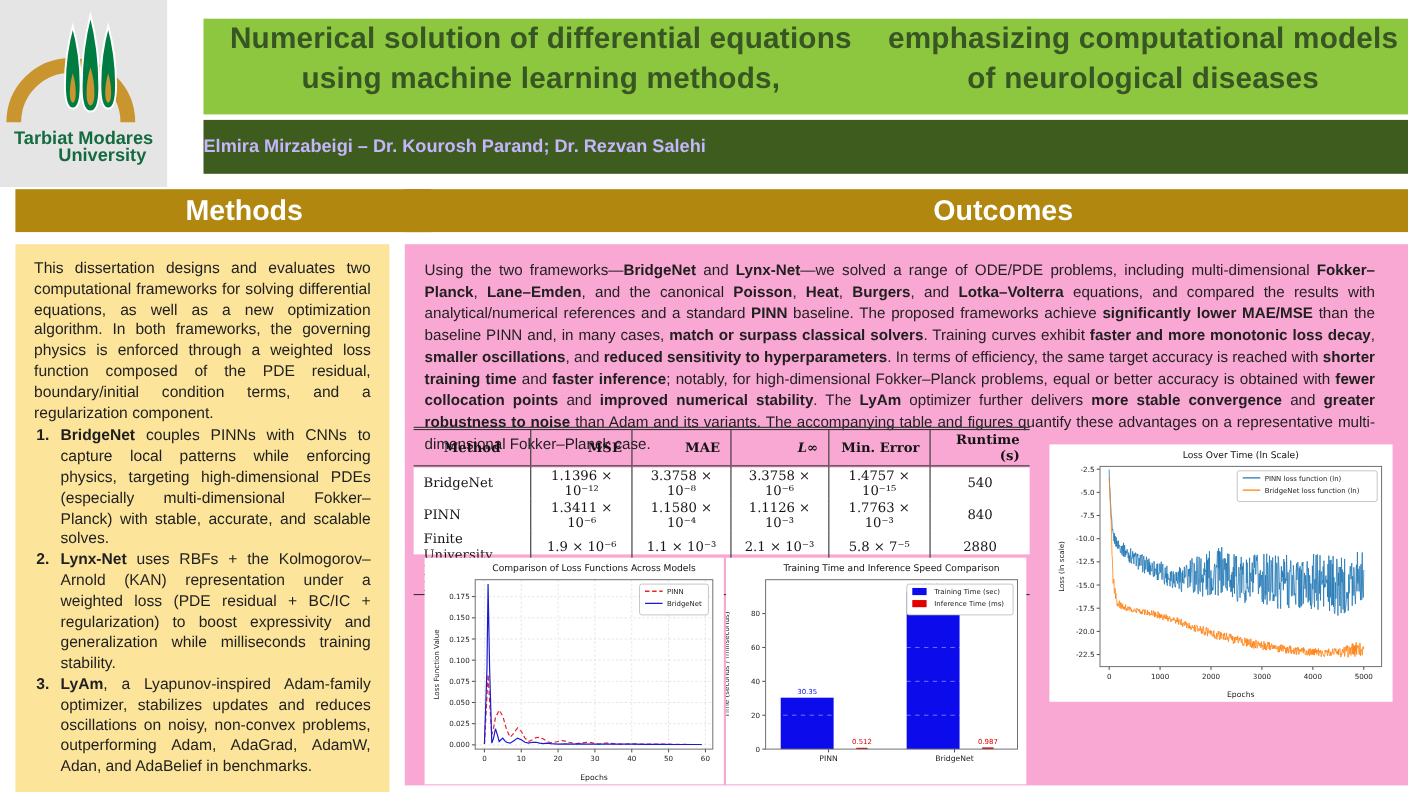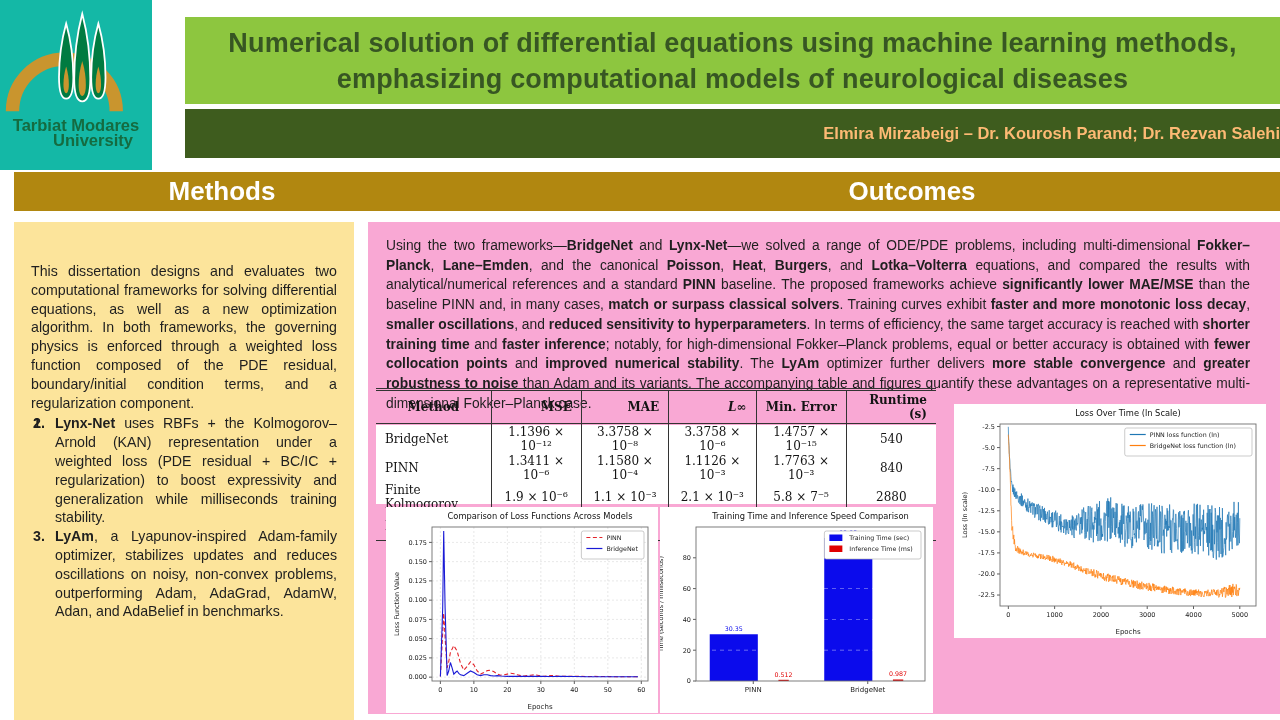--- a/index.html
+++ b/index.html
@@ -1,30 +1,30 @@
 <!DOCTYPE html>
 <html><head>
 <meta charset="utf-8">
 <style>
   html,body{margin:0;padding:0;}
   body{width:1280px;height:720px;background:#ffffff;font-family:"Liberation Sans",sans-serif;position:relative;overflow:hidden;}
   .abs{position:absolute;}
-  #logo-box{left:0;top:0;width:152px;height:170px;background:#14b8a6;display:flex;align-items:flex-start;justify-content:center;}
+  #logo-box{left:0;top:0;width:152px;height:170px;background:#e5e5e5;display:flex;align-items:flex-start;justify-content:center;}
   #title-bar{left:185px;top:17px;width:1095px;height:87px;background:#8DC63F;color:#375623;
-    display:flex;flex-direction:column;justify-content:center;text-align:center;font-weight:bold;
+    display:flex;flex-direction:row;justify-content:center;text-align:center;font-weight:bold;
     font-size:27px;line-height:36px;letter-spacing:0.2px;}
-  #authors-bar{left:185px;top:109px;width:1095px;height:49px;background:#3E5C1E;color:#fdba74;
-    display:flex;align-items:center;justify-content:flex-end;font-weight:bold;font-size:16.5px;}
+  #authors-bar{left:185px;top:109px;width:1095px;height:49px;background:#3E5C1E;color:#c4b5fd;
+    display:flex;align-items:center;justify-content:flex-start;font-weight:bold;font-size:16.5px;}
   .section-header{background:#B18710;color:#ffffff;font-weight:bold;font-size:26px;
     display:flex;align-items:center;justify-content:center;padding-left:38px;}
   #methods-header{left:14px;top:172px;width:340px;height:39px;}
   #outcomes-header{left:368px;top:172px;width:1012px;height:39px;align-items:center;}
   #methods-panel{left:14px;top:222px;width:340px;height:498px;background:#FCE49B;color:#1f1f1f;
     box-sizing:border-box;padding:13px 17px;font-size:14.2px;line-height:18.8px;text-align:justify;}
-  #methods-intro{margin-bottom:2px;margin-top:27px;}
+  #methods-intro{margin-bottom:2px;}
   .mitem{position:relative;padding-left:24px;text-align:justify;}
   .mnum{position:absolute;left:2px;font-weight:bold;}
   .b{font-weight:bold;}
   #outcomes-panel{left:368px;top:222px;width:898px;height:492px;background:#f9a8d4;color:#1f1f1f;padding-left:21px;}
   #outcomes-paragraph{left:18px;top:14px;width:864px;font-size:13.8px;line-height:19.7px;text-align:justify;}
   #table-wrap{left:8px;top:203px;width:560px;height:79px;background:#ffffff;
     display:flex;align-items:center;justify-content:center;}
   #results-table{border-collapse:collapse;font-family:"DejaVu Serif","Liberation Serif",serif;
     font-size:12px;color:#141414;border-top:3px double #333;border-bottom:1.5px solid #333;}
   #results-table th{font-weight:bold;text-align:center;padding:2px 9px;border-bottom:1.5px solid #333;margin-top:29px;}
@@ -67,20 +67,21 @@
   </div>
 
   <div class="abs section-header" id="methods-header">
     <span>Methods</span>
   </div>
 
   <div class="abs" id="methods-panel">
     <div id="methods-intro"><span>This dissertation designs and evaluates two computational frameworks for solving differential equations, as well as a new optimization algorithm. In both frameworks, the governing physics is enforced through a weighted loss function composed of the PDE residual, boundary/initial condition terms, and a regularization component.</span></div>
     <div class="mitem">
       <span class="mnum">1.</span>
+      <span><span class="b">BridgeNet</span><span> couples PINNs with CNNs to capture local patterns while enforcing physics, targeting high-dimensional PDEs (especially multi-dimensional Fokker–Planck) with stable, accurate, and scalable solves.</span></span>
     </div>
     <div class="mitem">
       <span class="mnum">2.</span>
       <span><span class="b">Lynx-Net</span><span> uses RBFs + the Kolmogorov–Arnold (KAN) representation under a weighted loss (PDE residual + BC/IC + regularization) to boost expressivity and generalization while milliseconds training stability.</span></span>
     </div>
     <div class="mitem">
       <span class="mnum">3.</span>
       <span><span class="b">LyAm</span><span>, a Lyapunov-inspired Adam-family optimizer, stabilizes updates and reduces oscillations on noisy, non-convex problems, outperforming Adam, AdaGrad, AdamW, Adan, and AdaBelief in benchmarks.</span></span>
     </div>
   </div>
@@ -114,21 +115,21 @@
             </tr>
             <tr>
               <td class="meth">PINN</td>
               <td class="num">1.3411 × 10⁻⁶</td>
               <td class="num">1.1580 × 10⁻⁴</td>
               <td class="num">1.1126 × 10⁻³</td>
               <td class="num">1.7763 × 10⁻³</td>
               <td class="num">840</td>
             </tr>
             <tr>
-              <td class="meth">Finite Kolmogorov</td>
+              <td class="meth">Finite University</td>
               <td class="num">1.9 × 10⁻⁶</td>
               <td class="num">1.1 × 10⁻³</td>
               <td class="num">2.1 × 10⁻³</td>
               <td class="num">5.8 × 7⁻⁵</td>
               <td class="num">2880</td>
             </tr>
             <tr>
               <td class="meth">Finite Element</td>
               <td class="num">4.56 × 10⁻⁶</td>
               <td class="num">1.23 × 10⁻³</td>

